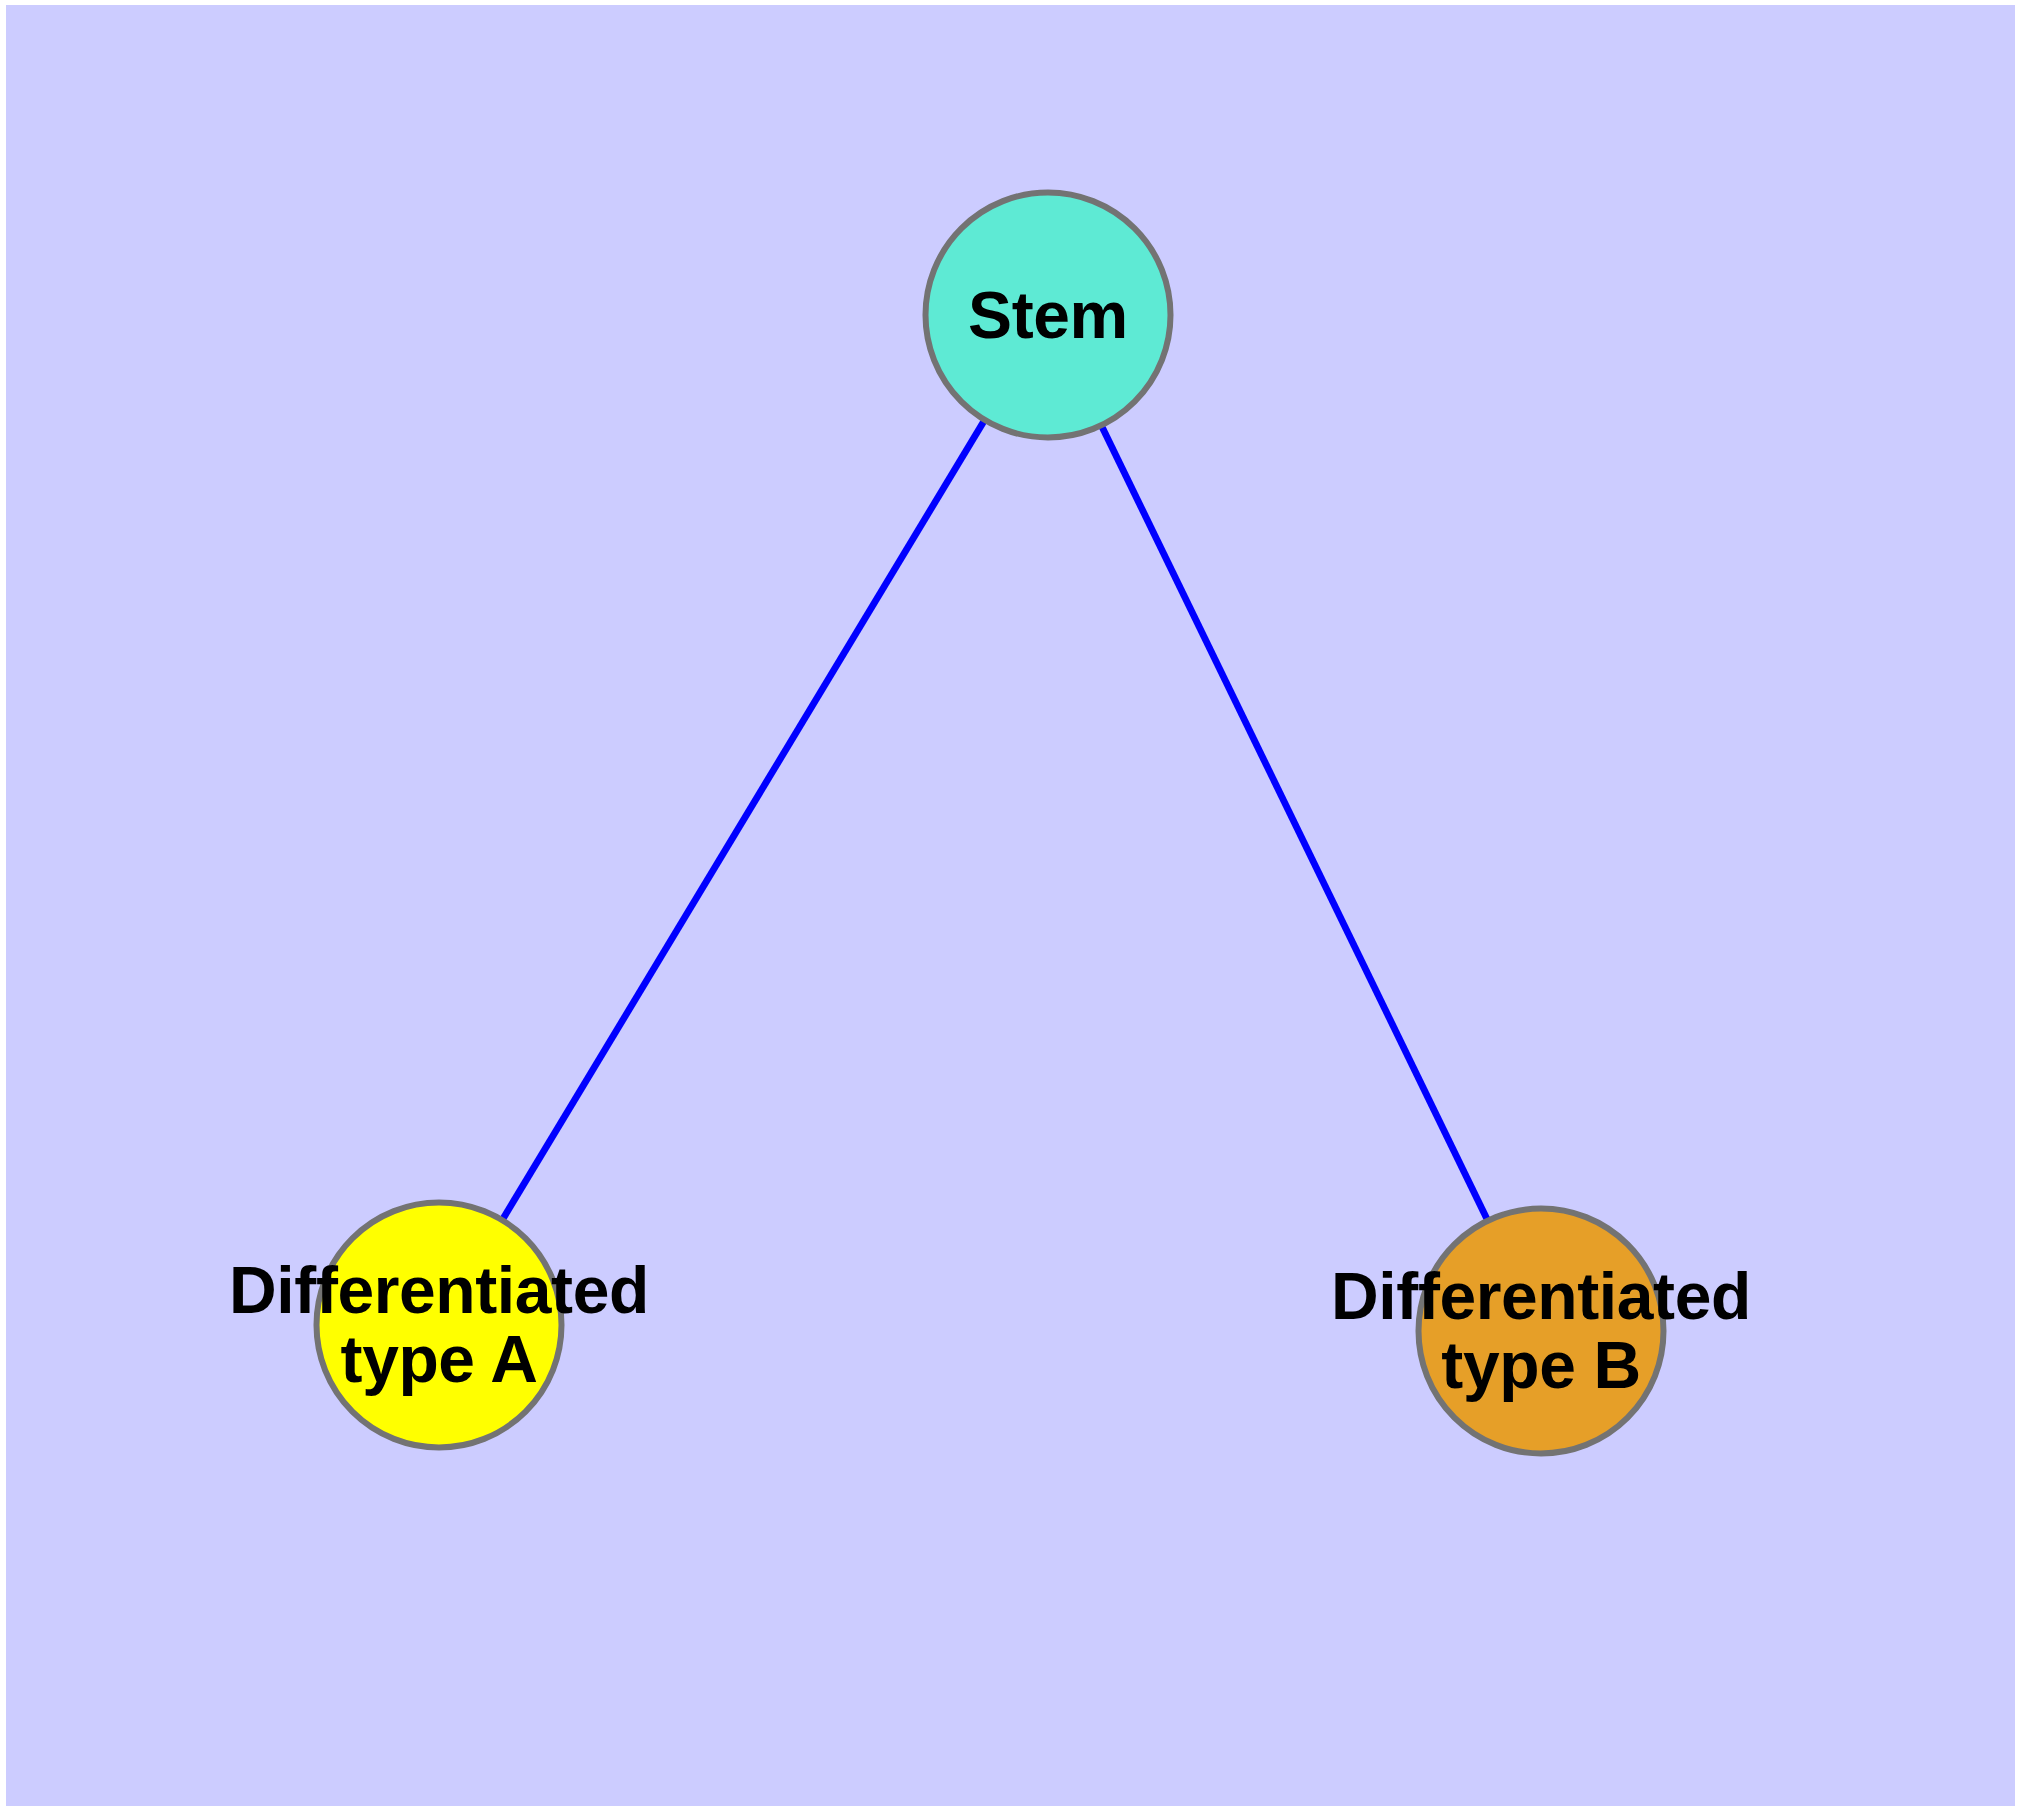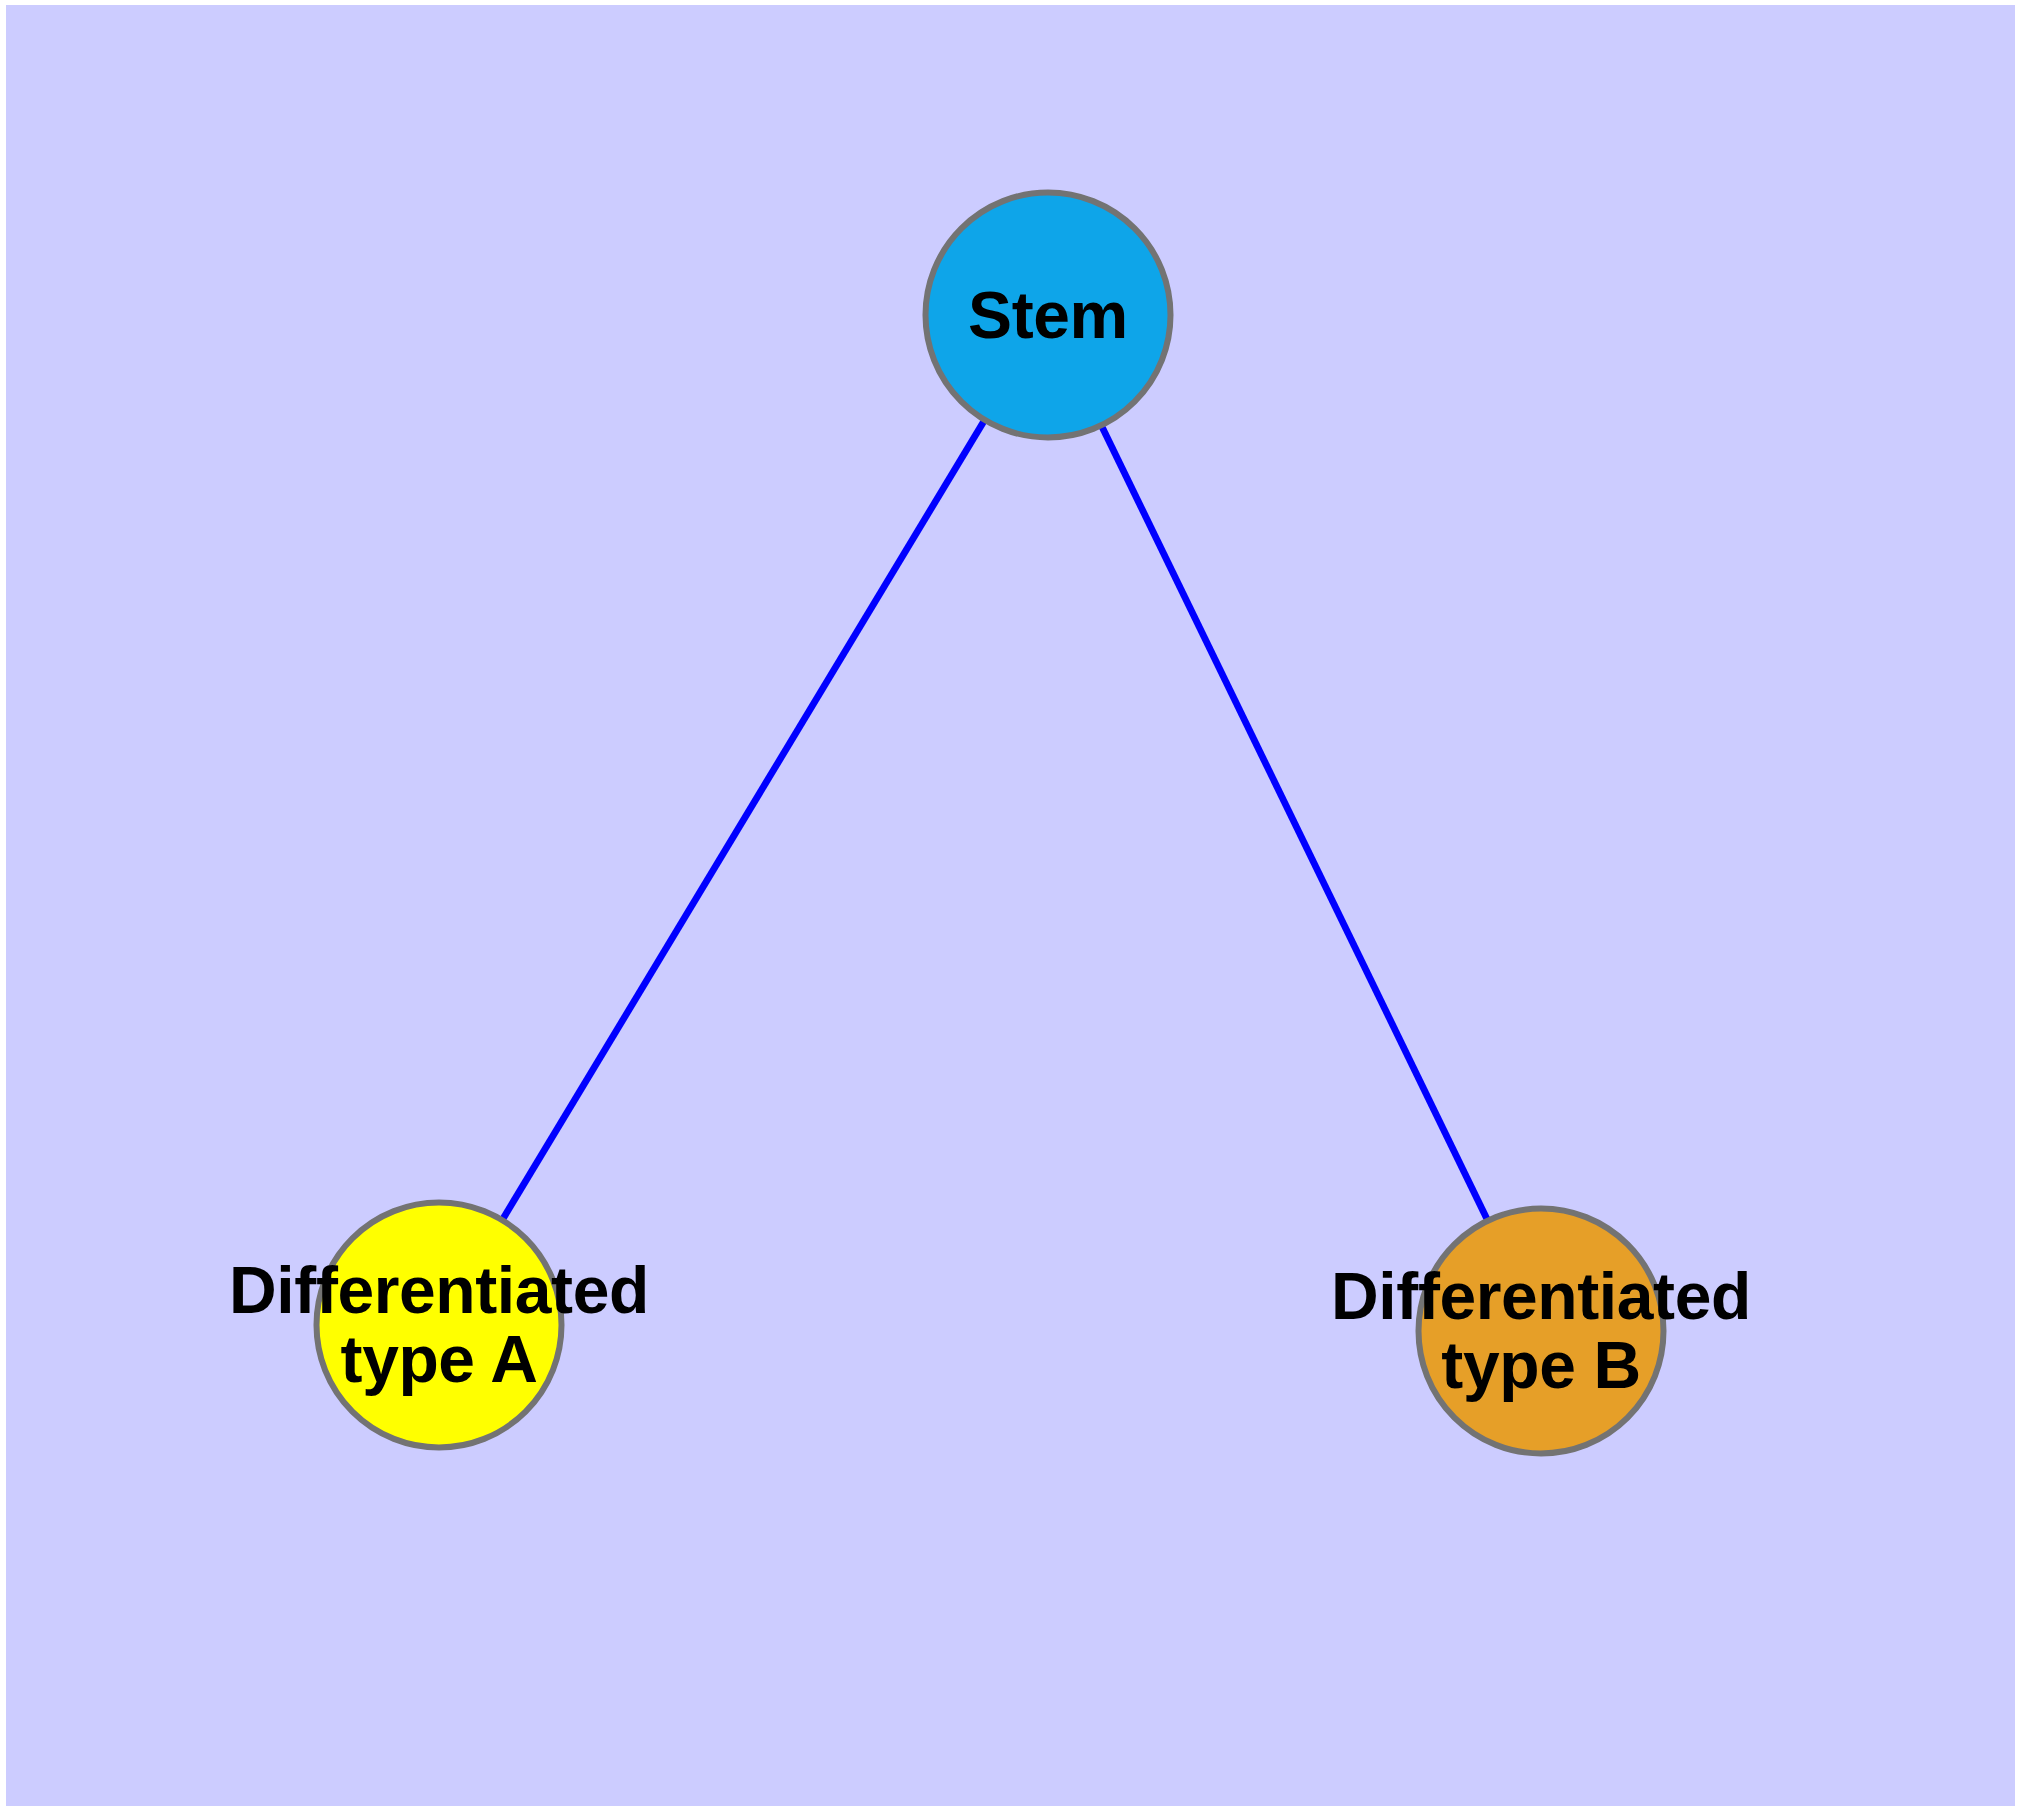--- a/index.html
+++ b/index.html
@@ -58,21 +58,21 @@
 <body>
 
 <div id="canvas">
   <div id="plot-area">
 
     <svg id="edge-layer" viewBox="0 0 2370 2125" preserveAspectRatio="none" aria-hidden="true">
         <line x1="1229" y1="366" x2="511" y2="1557" stroke="#0000ff" stroke-width="8" stroke-linecap="butt"></line>
         <line x1="1229" y1="366" x2="1811" y2="1564" stroke="#0000ff" stroke-width="8" stroke-linecap="butt"></line>
       </svg>
 
-    <div class="node" style="left: 1042px; top: 310px; width: 251px; height: 251px; background: #0ea5e9; border: 6px solid rgb(115, 115, 115);">
+    <div class="node" style="left: 1042px; top: 310px; width: 251px; height: 251px; background: #5eead4; border: 6px solid rgb(115, 115, 115);">
       <span class="node-label" style="color: rgb(0, 0, 0); font-size: 66px;">Stem</span>
     </div>
 
     <div class="node" style="left: 433px; top: 1320px; width: 251px; height: 251px; background: rgb(255, 255, 0); border: 6px solid rgb(115, 115, 115);">
       <span class="node-label" style="color: rgb(0, 0, 0); font-size: 66px;">Differentiated
 type A</span>
     </div>
 
     <div class="node" style="left: 1535px; top: 1326px; width: 251px; height: 251px; background: rgb(230, 159, 40); border: 6px solid rgb(115, 115, 115);">
       <span class="node-label" style="color: rgb(0, 0, 0); font-size: 66px;">Differentiated

